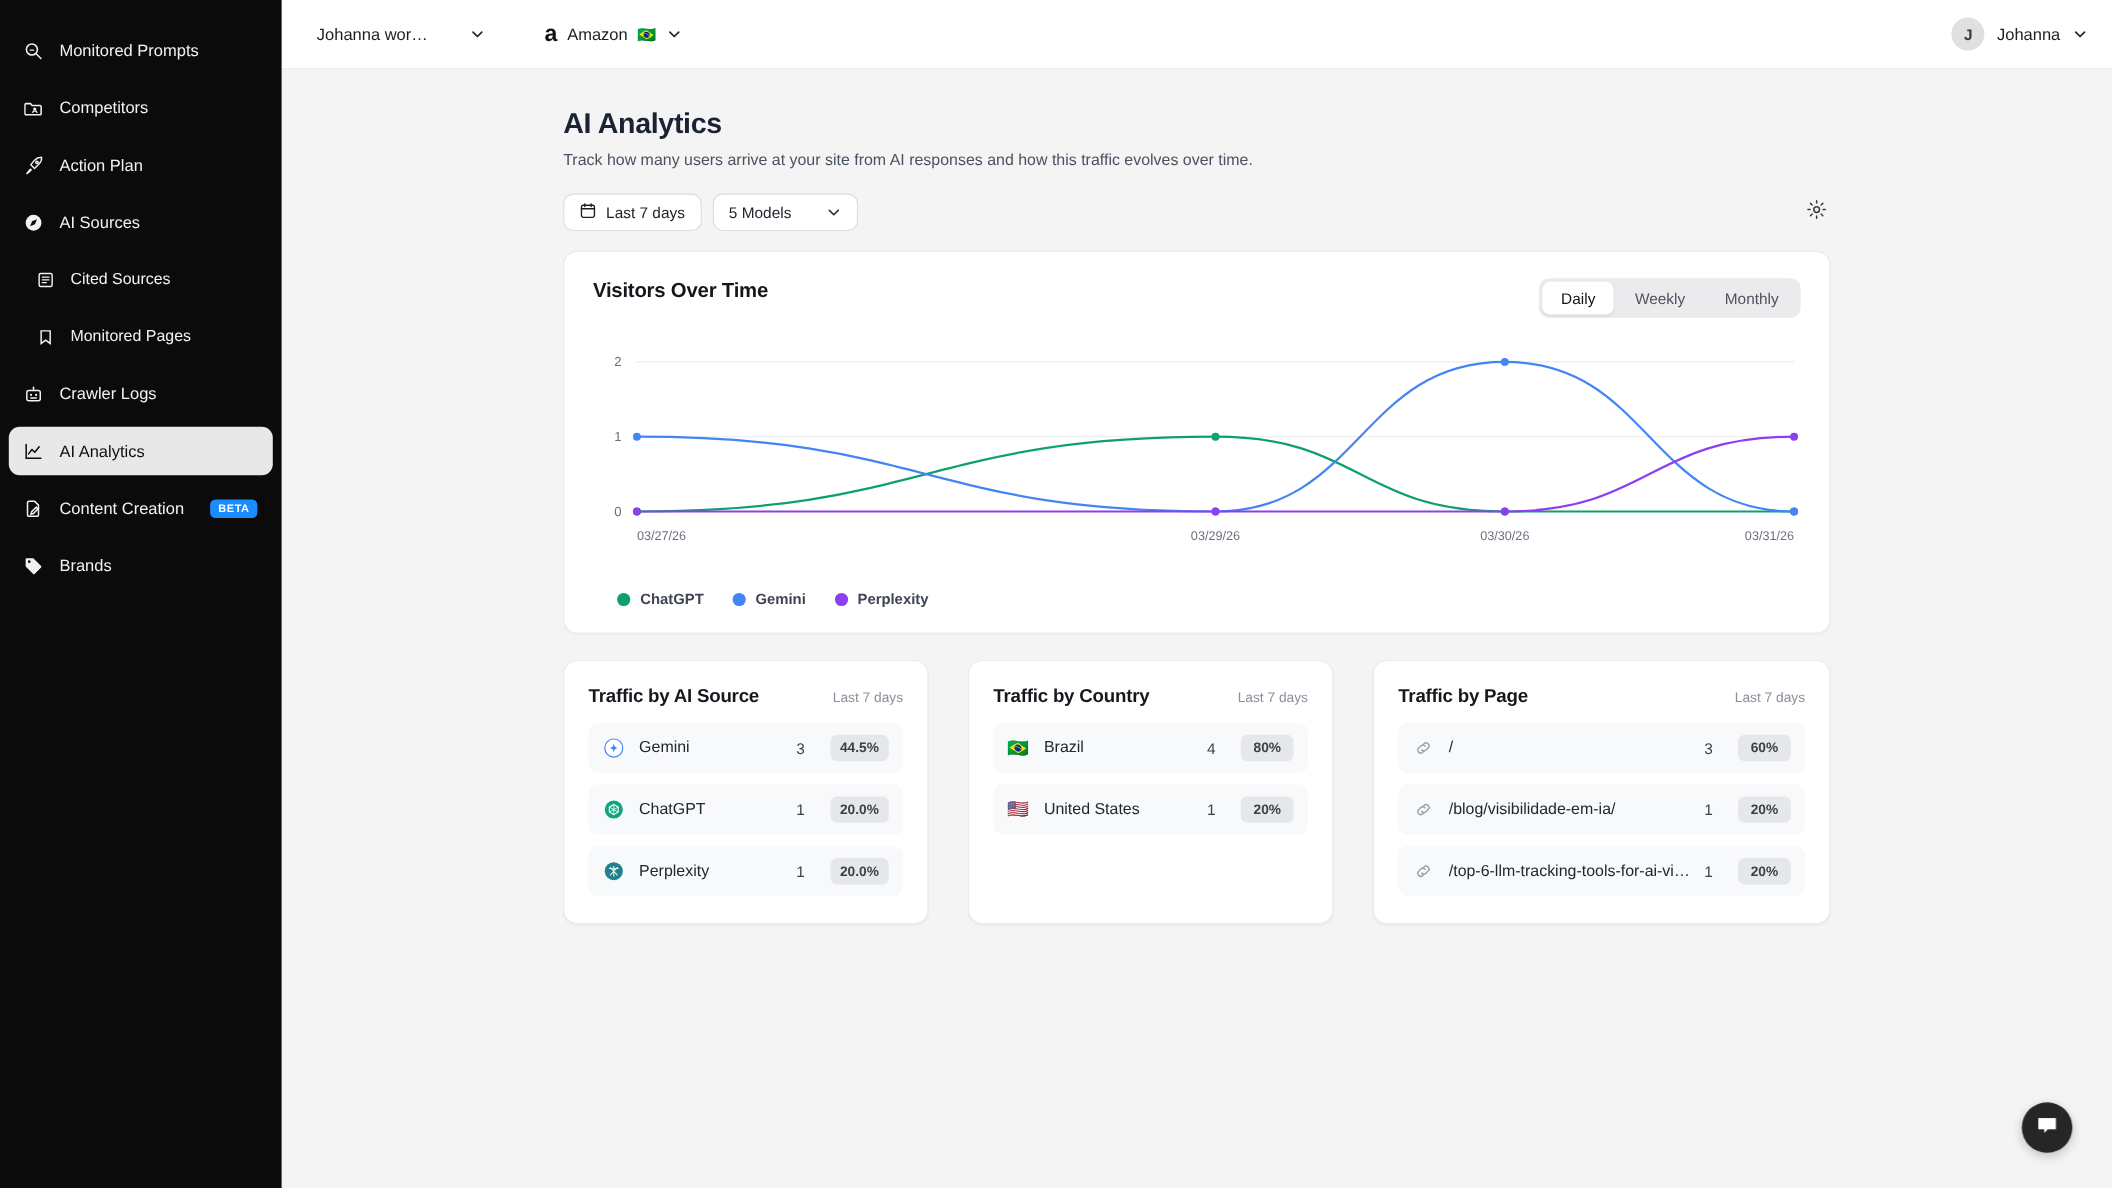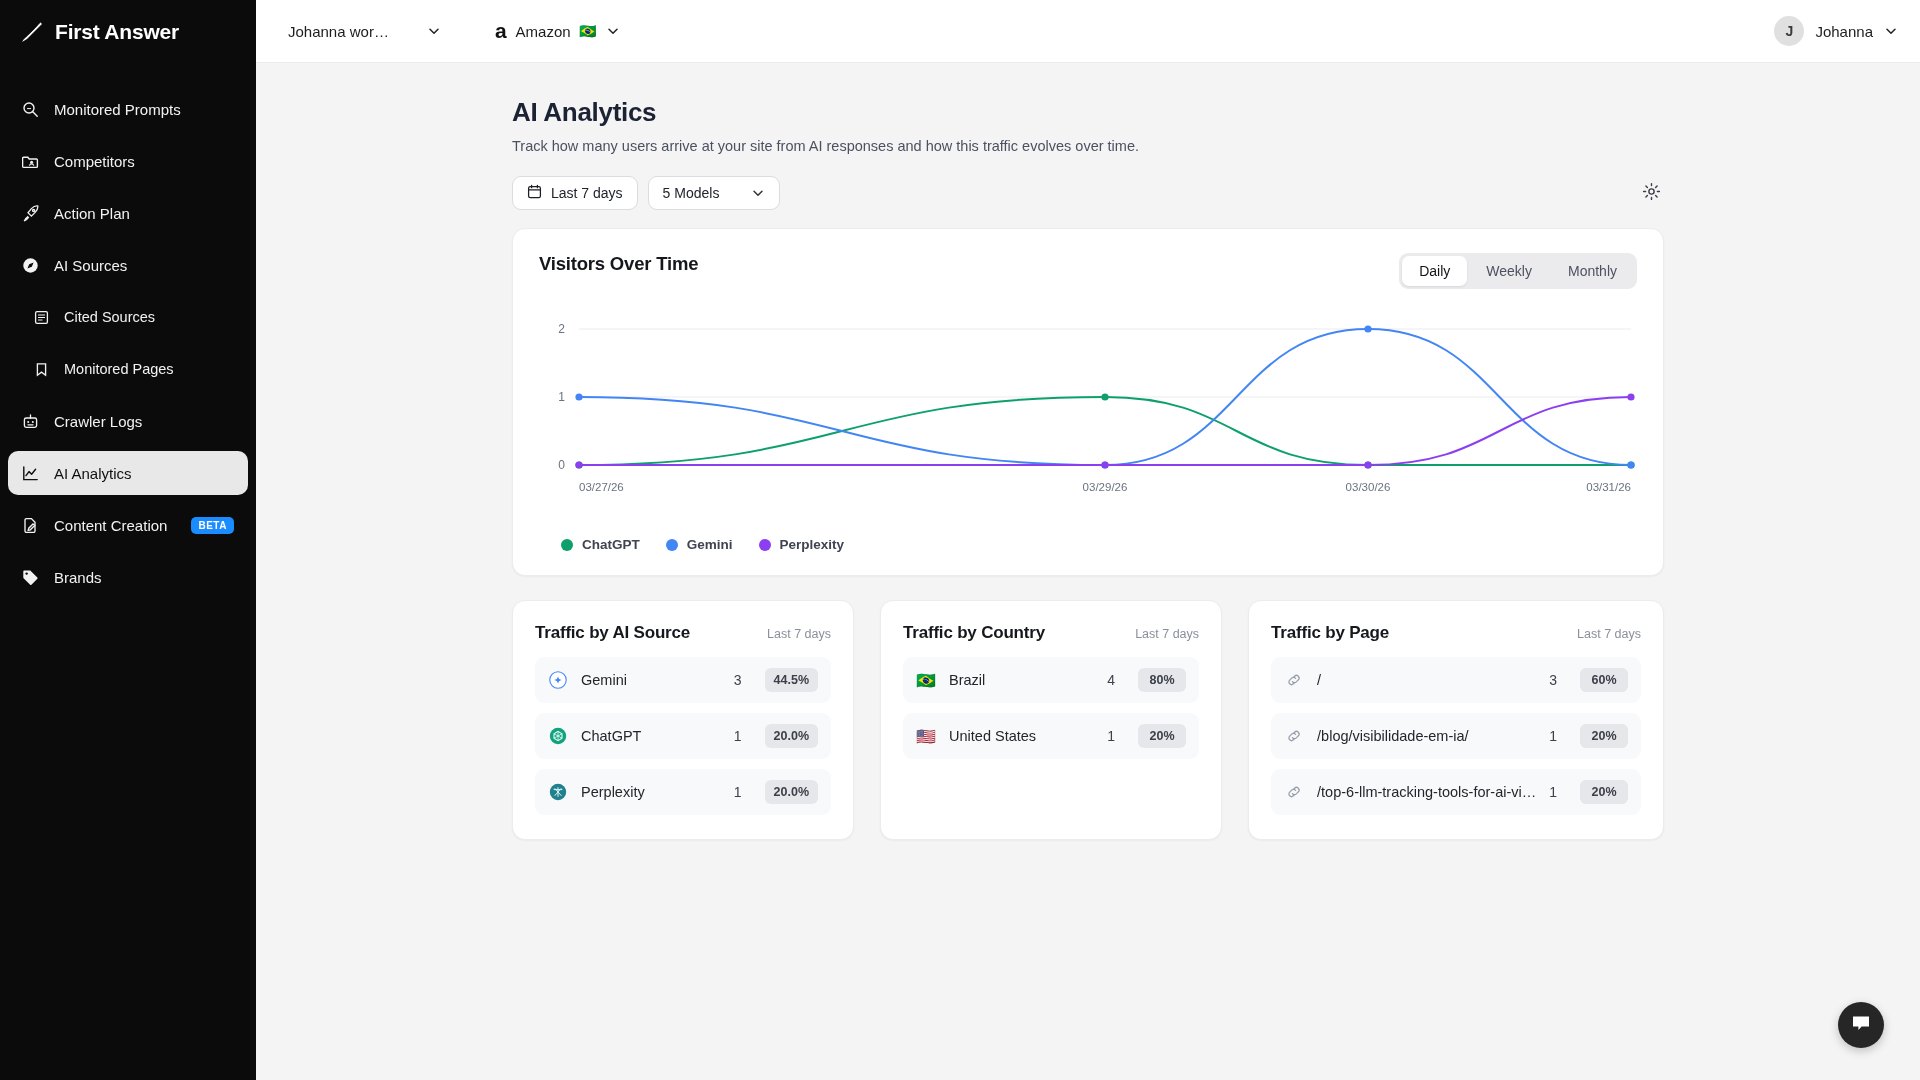--- a/index.html
+++ b/index.html
@@ -99,21 +99,21 @@
     background: transparent; border: none; font-family: inherit;
   }
   .seg-btn.on { background:#fff; color:#121317; box-shadow: 0 1px 2px rgba(16,24,40,0.09); font-weight: 400; }
 
   .plot { position: relative; height: 200px; margin-top: 26px; }
   .legend { display:flex; gap: 26px; margin-top: 22px; padding-left: 22px; }
   .lg { display:flex; align-items:center; gap: 9px; font-size: 13.5px; font-weight:700; color:#3f4452; cursor:pointer; }
   .dot { width: 12px; height: 12px; border-radius: 50%; display:block; }
 
   
-  .cards3 { display:flex; gap: 26px; margin-top: 24px; }
+  .cards3 { display:flex; gap: 36px; margin-top: 24px; }
   .mini { flex: 1; padding: 22px 22px 24px 22px; }
   .mini-head { display:flex; align-items:baseline; justify-content:space-between; margin-bottom: 14px; }
   .mini-title { font-size: 17px; font-weight: 700; color:#16181d; letter-spacing:-0.2px; }
   .mini-range { font-size: 12.5px; color:#8a8f9b; }
   .row {
     display:flex; align-items:center; gap: 13px; height: 46px;
     background:#f8f9fa; border-radius: 9px; padding: 0 13px; margin-bottom: 10px;
   }
   .row:last-child { margin-bottom: 0; }
   .row-ic { width: 20px; height: 20px; flex:0 0 20px; display:flex; align-items:center; justify-content:center; }
@@ -130,31 +130,20 @@
     border-radius: 50%; background:#262626; display:flex; align-items:center; justify-content:center;
     cursor:pointer; box-shadow: 0 3px 10px rgba(0,0,0,0.22);
   }
 </style>
 </head>
 <body>
 
 <div class="app">
 
   <aside class="sidebar">
-    <div class="brand">
-      <span class="brand-logo">
-        <svg viewBox="0 0 26 26" width="26" height="26" fill="none">
-          <path d="M22 3 L7 18 L4 23 L9 20 L24 5 Z" fill="#fff" opacity="0.95"></path>
-          <path d="M22 3 L10 15" stroke="#0b0b0b" stroke-width="1.6"></path>
-          <path d="M19 6 L7 18" stroke="#0b0b0b" stroke-width="1.6"></path>
-          <path d="M16 9 L5 20" stroke="#0b0b0b" stroke-width="1.6"></path>
-        </svg>
-      </span>
-      <span class="brand-name">First Answer</span>
-    </div>
 
     <nav class="nav">
 
       <div class="nav-item">
         <span class="ic">
           <svg viewBox="0 0 17 17" width="17" height="17" fill="none" stroke="currentColor" stroke-width="1.4">
               <circle cx="7" cy="7" r="5"></circle>
               <path d="M10.8 10.8 L15.2 15.2" stroke-linecap="round"></path>
               <path d="M5 7.6h4" stroke-width="1"></path>
             </svg>

